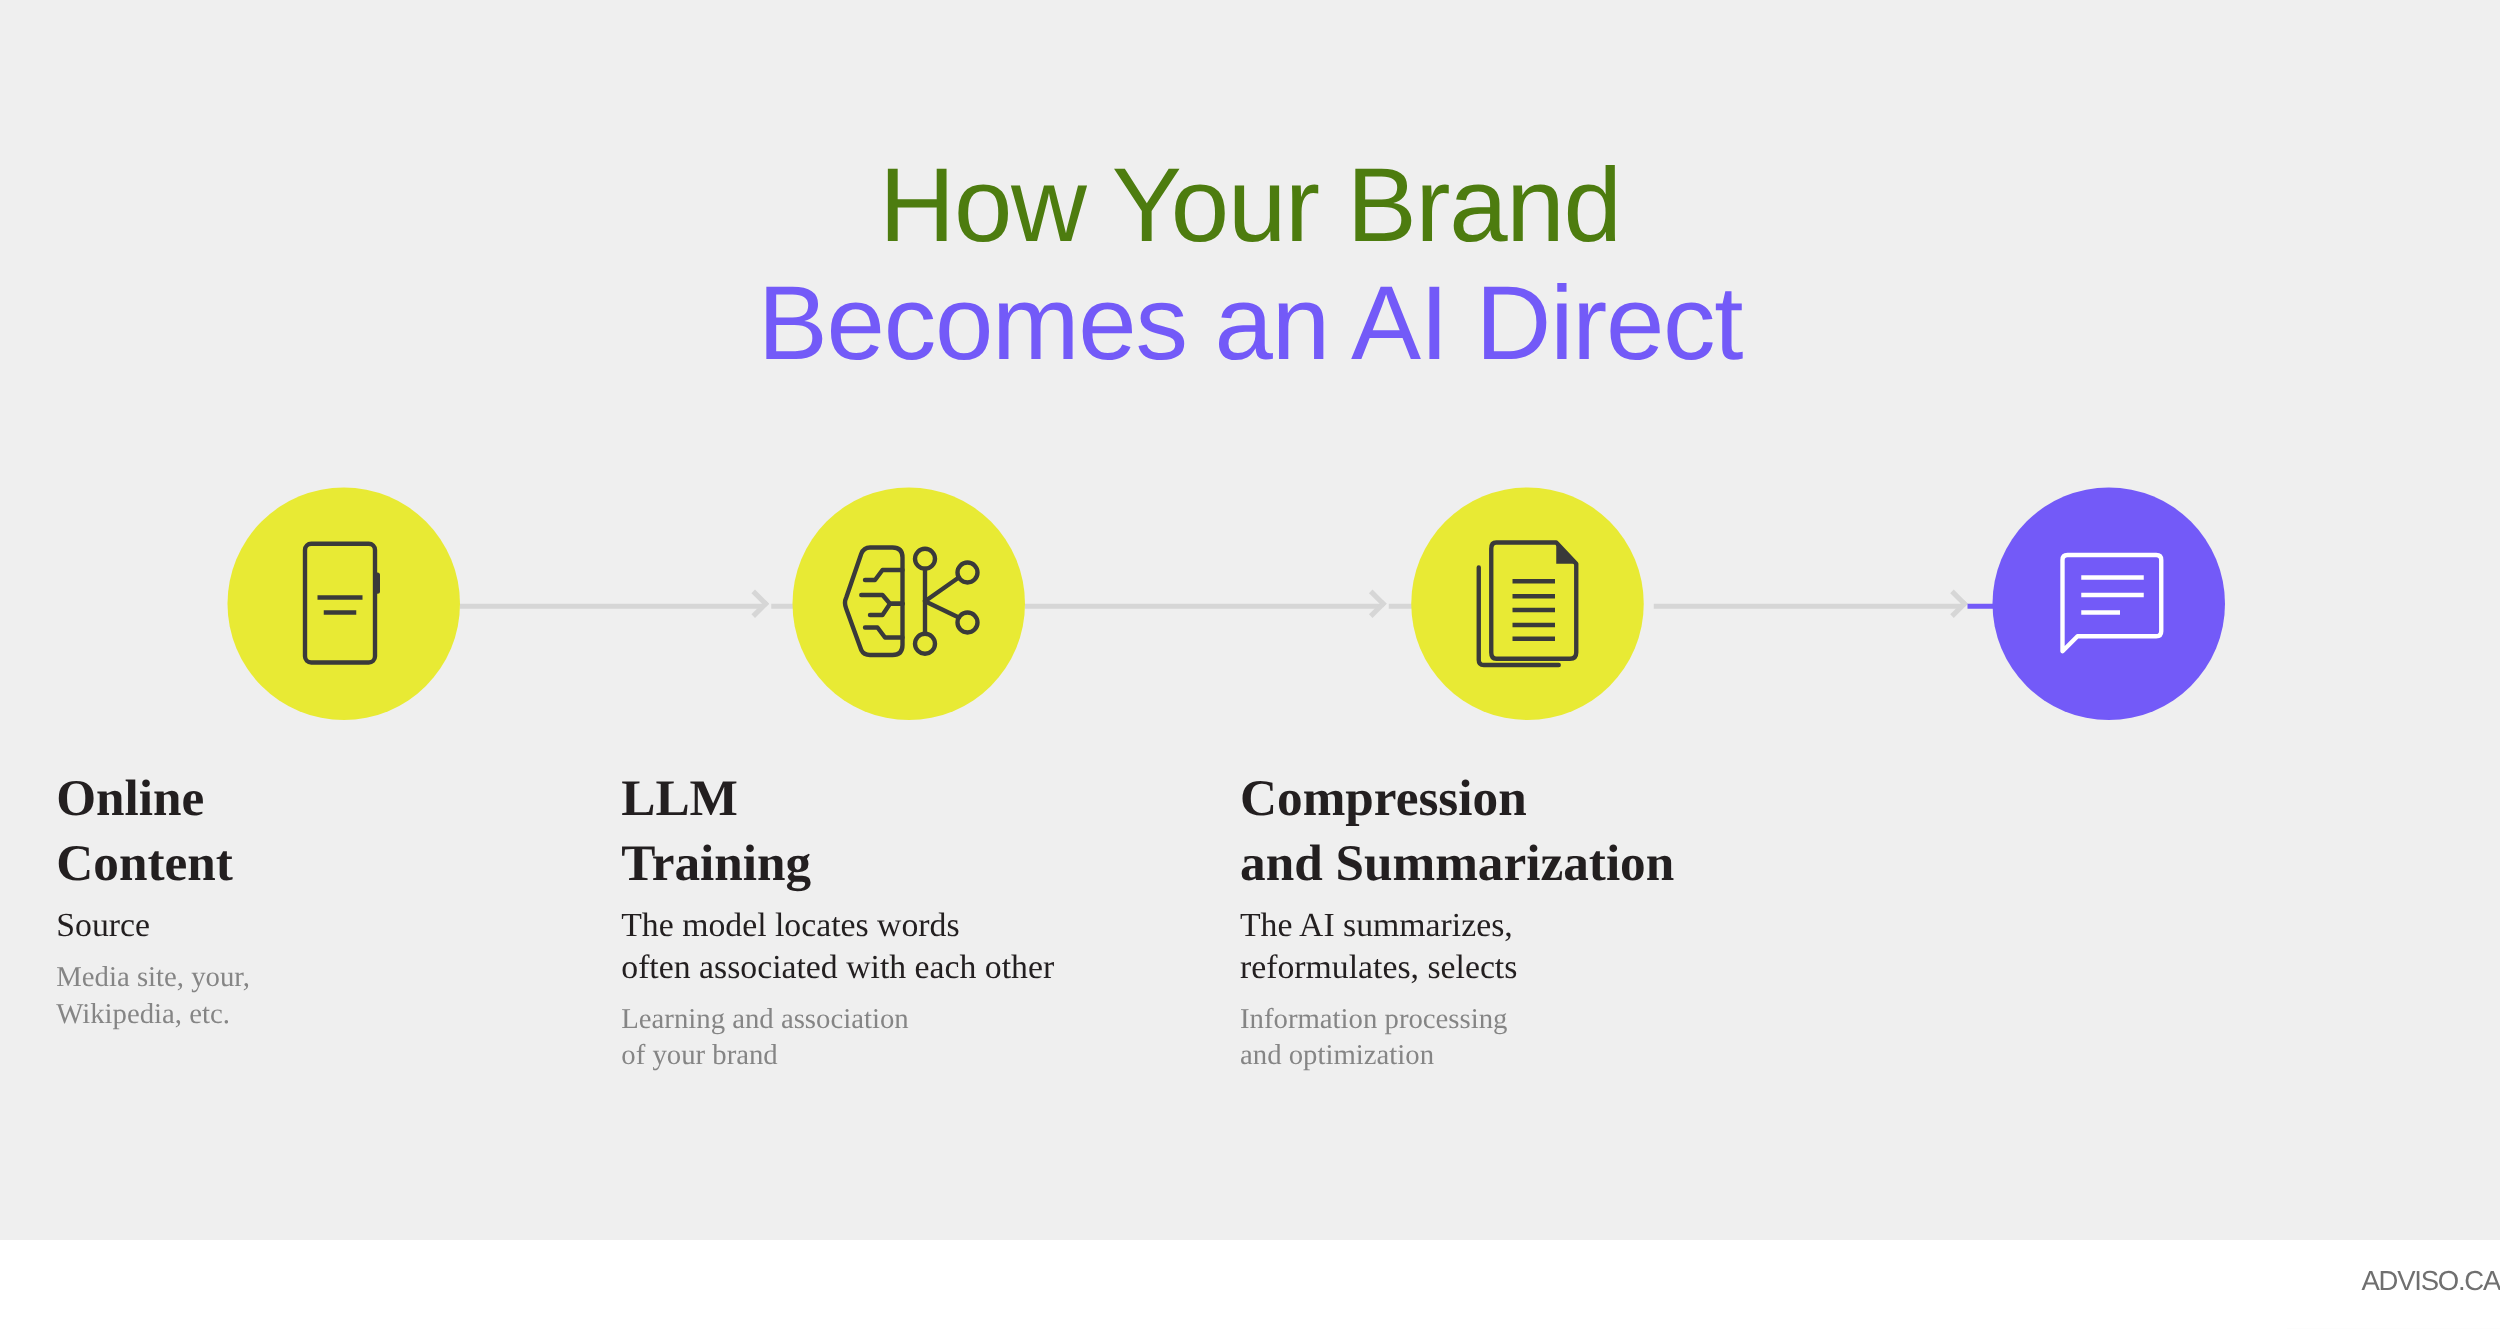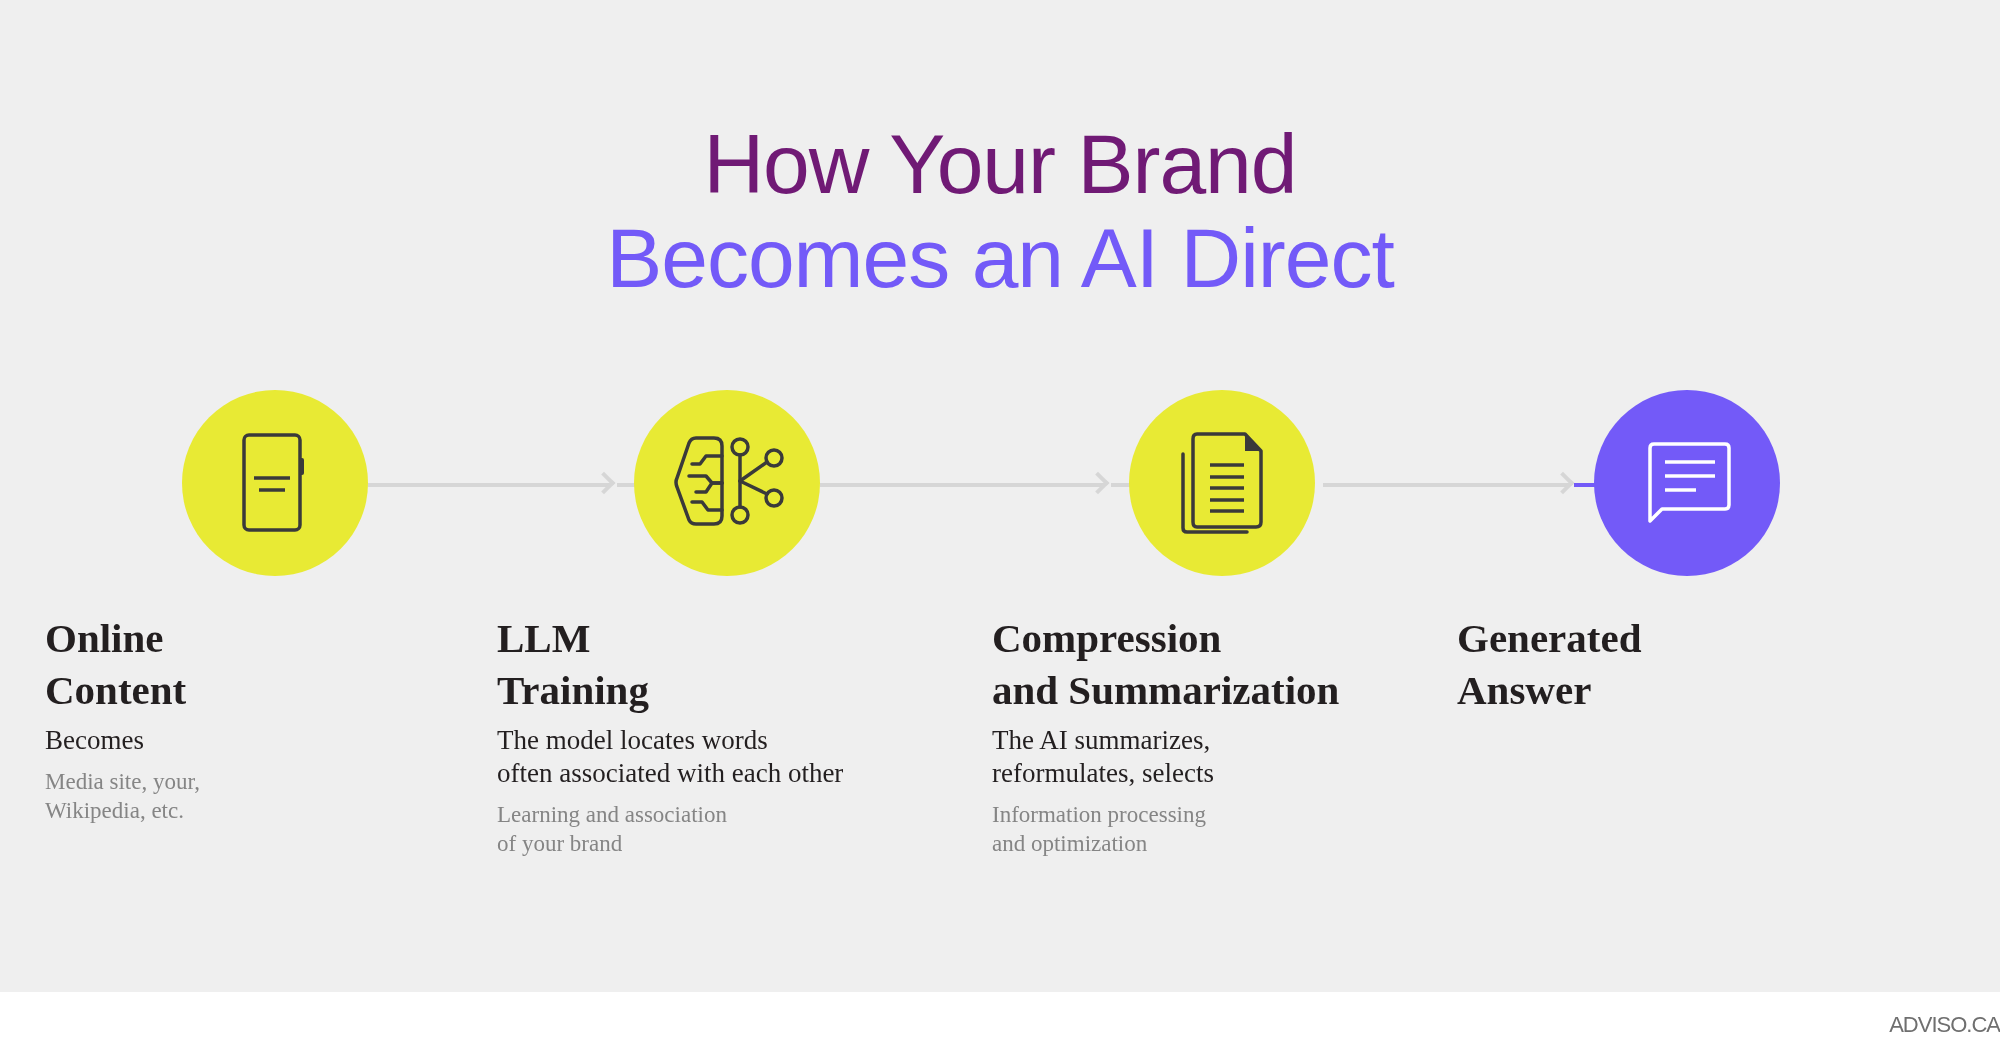--- a/index.html
+++ b/index.html
@@ -1,20 +1,20 @@
 <!DOCTYPE html>
 <html><head>
 <meta charset="utf-8">
 <style>
   html, body { margin:0; padding:0; }
   body { width:2000px; height:1063px; position:relative; overflow:hidden; background:#ffffff; font-family:"Liberation Sans", "DejaVu Sans", sans-serif; }
   .canvas { position:absolute; left:0; top:0; width:2000px; height:992px; background:#efefef; }
   .footer-band { position:absolute; left:0; top:992px; width:2000px; height:71px; background:#ffffff; }
   .title { position:absolute; left:0; width:2000px; text-align:center; font-size:84px; line-height:84px; font-weight:500; letter-spacing:-1px; white-space:nowrap; }
-  .title-1 { top:122px; color:#701a75; }
+  .title-1 { top:122px; color:#4d7c0f; }
   .title-2 { top:216px; color:#735af8; }
   .connector { position:absolute; height:4px; background:#d6d6d6; top:483px; }
   .connector.accent { background:#735af8; }
   .arrowhead { position:absolute; width:16px; height:16px; border-right:4px solid #d6d6d6; border-top:4px solid #d6d6d6; transform:rotate(45deg); top:475px; box-sizing:border-box; }
   .circle { position:absolute; width:186px; height:186px; border-radius:50%; top:390px; display:flex; align-items:center; justify-content:center; }
   .circle.yellow { background:#e8ea34; }
   .circle.purple { background:#735af8; }
   .circle svg { display:block; }
   .step { position:absolute; top:612px; width:460px; margin-left:-230px; text-align:left;font-family:Liberation Serif, serif; }
   .step-heading { font-size:41px; line-height:52px; font-weight:700; color:#231f20; white-space:pre-line; }
@@ -95,21 +95,21 @@
       <line x1="71" y1="72" x2="121" y2="72"></line>
       <line x1="71" y1="86" x2="121" y2="86"></line>
       <line x1="71" y1="100" x2="102" y2="100"></line>
     </g>
   </svg>
 </div>
 
 <div class="step" style="left:275px;">
   <div class="step-heading">Online
 Content</div>
-  <div class="step-desc">Becomes</div>
+  <div class="step-desc">Source</div>
   <div class="step-note">Media site, your,
 Wikipedia, etc.</div>
 </div>
 
 <div class="step" style="left:727px;">
   <div class="step-heading">LLM
 Training</div>
   <div class="step-desc">The model locates words
 often associated with each other</div>
   <div class="step-note">Learning and association
@@ -119,17 +119,15 @@
 <div class="step" style="left:1222px;">
   <div class="step-heading">Compression
 and Summarization</div>
   <div class="step-desc">The AI summarizes,
 reformulates, selects</div>
   <div class="step-note">Information processing
 and optimization</div>
 </div>
 
 <div class="step" style="left:1687px;">
-  <div class="step-heading">Generated
-Answer</div>
 </div>
 
 <div class="brand">ADVISO.CA</div>
 
 </body></html>

